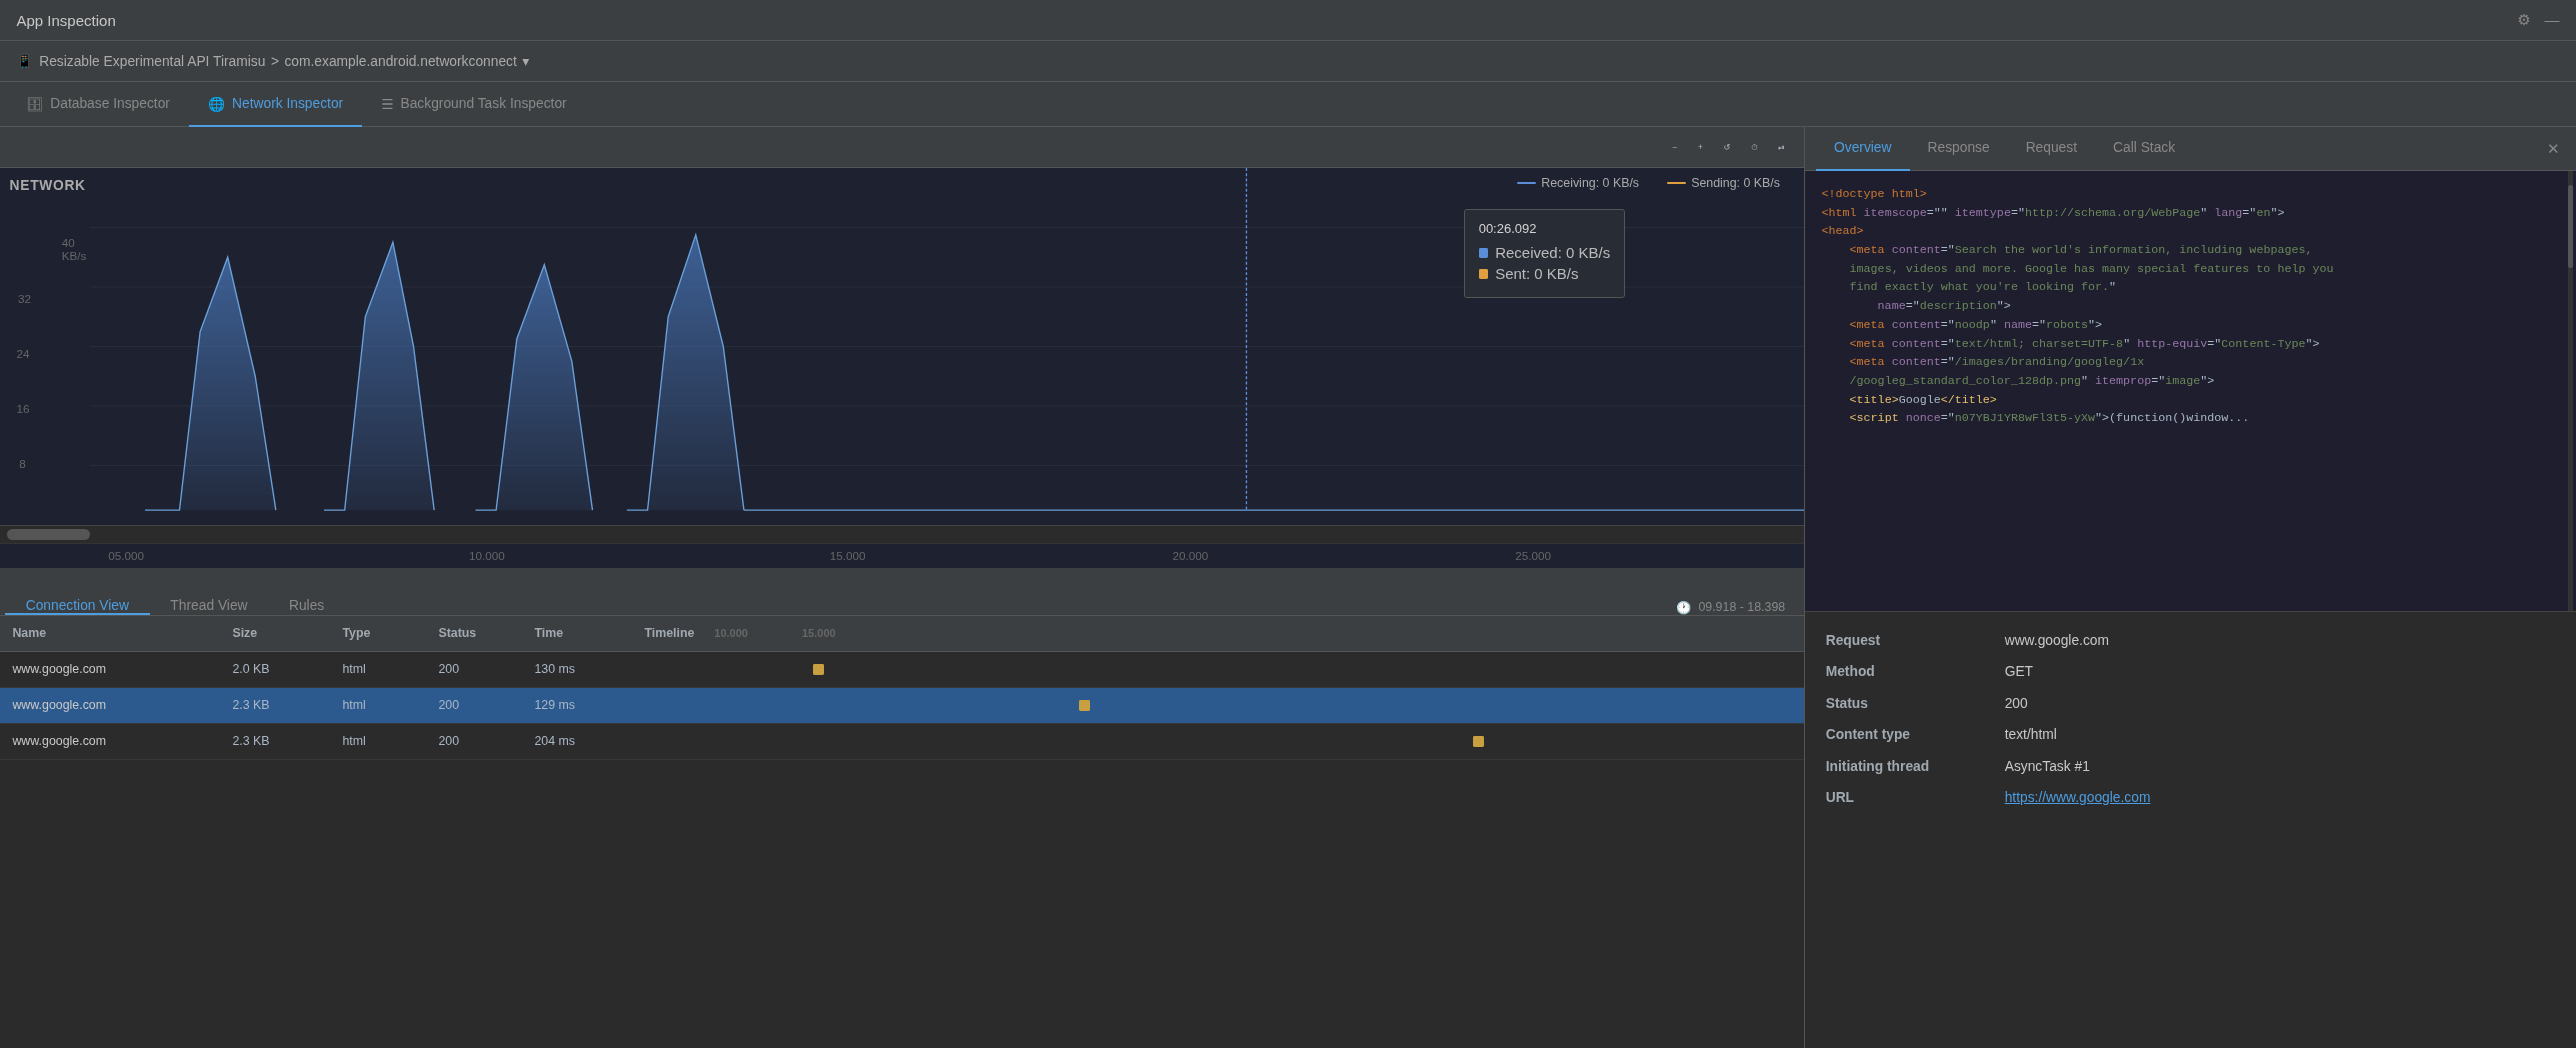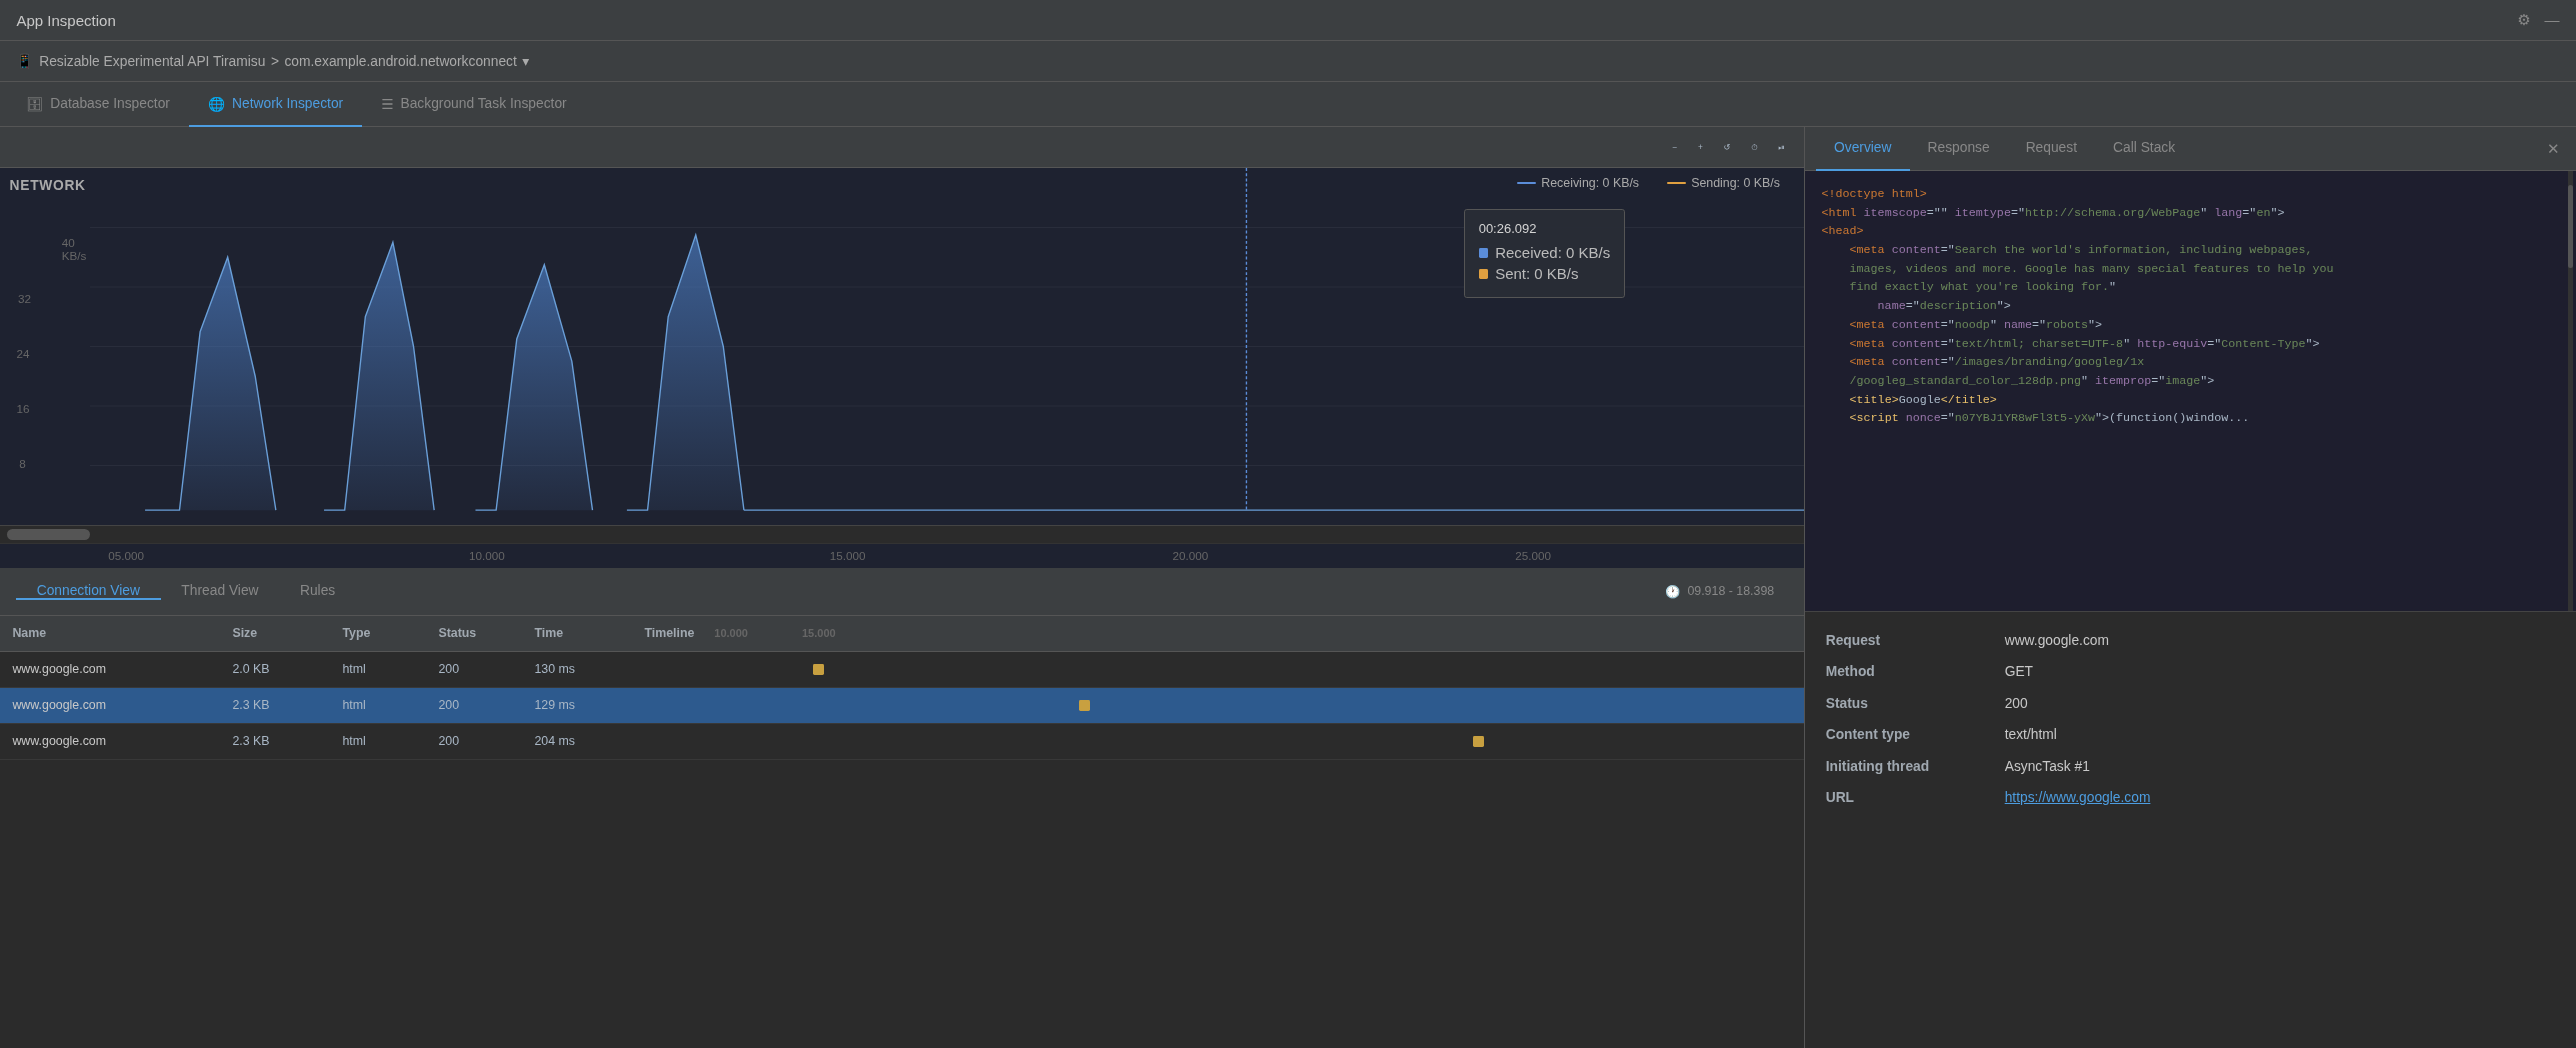--- a/index.html
+++ b/index.html
@@ -221,22 +221,22 @@
       font-size: 11.7px;
       color: #666;
       transform: translateX(-50%);
     }
 
     
     #sub-tab-bar {
       background: #3c3f41;
       height: 48px;
       display: flex;
-      align-items: center;
-      padding: 0 16px;
+      align-items: flex-end;
+      padding: 0 5px;
       border-bottom: 0.7px solid #555;
     }
     .sub-tab {
       display: flex;
       align-items: center;
       padding: 0 20.7px;
       cursor: pointer;
       color: #888;
       font-size: 13.8px;
       border-bottom: 2.1px solid transparent;

